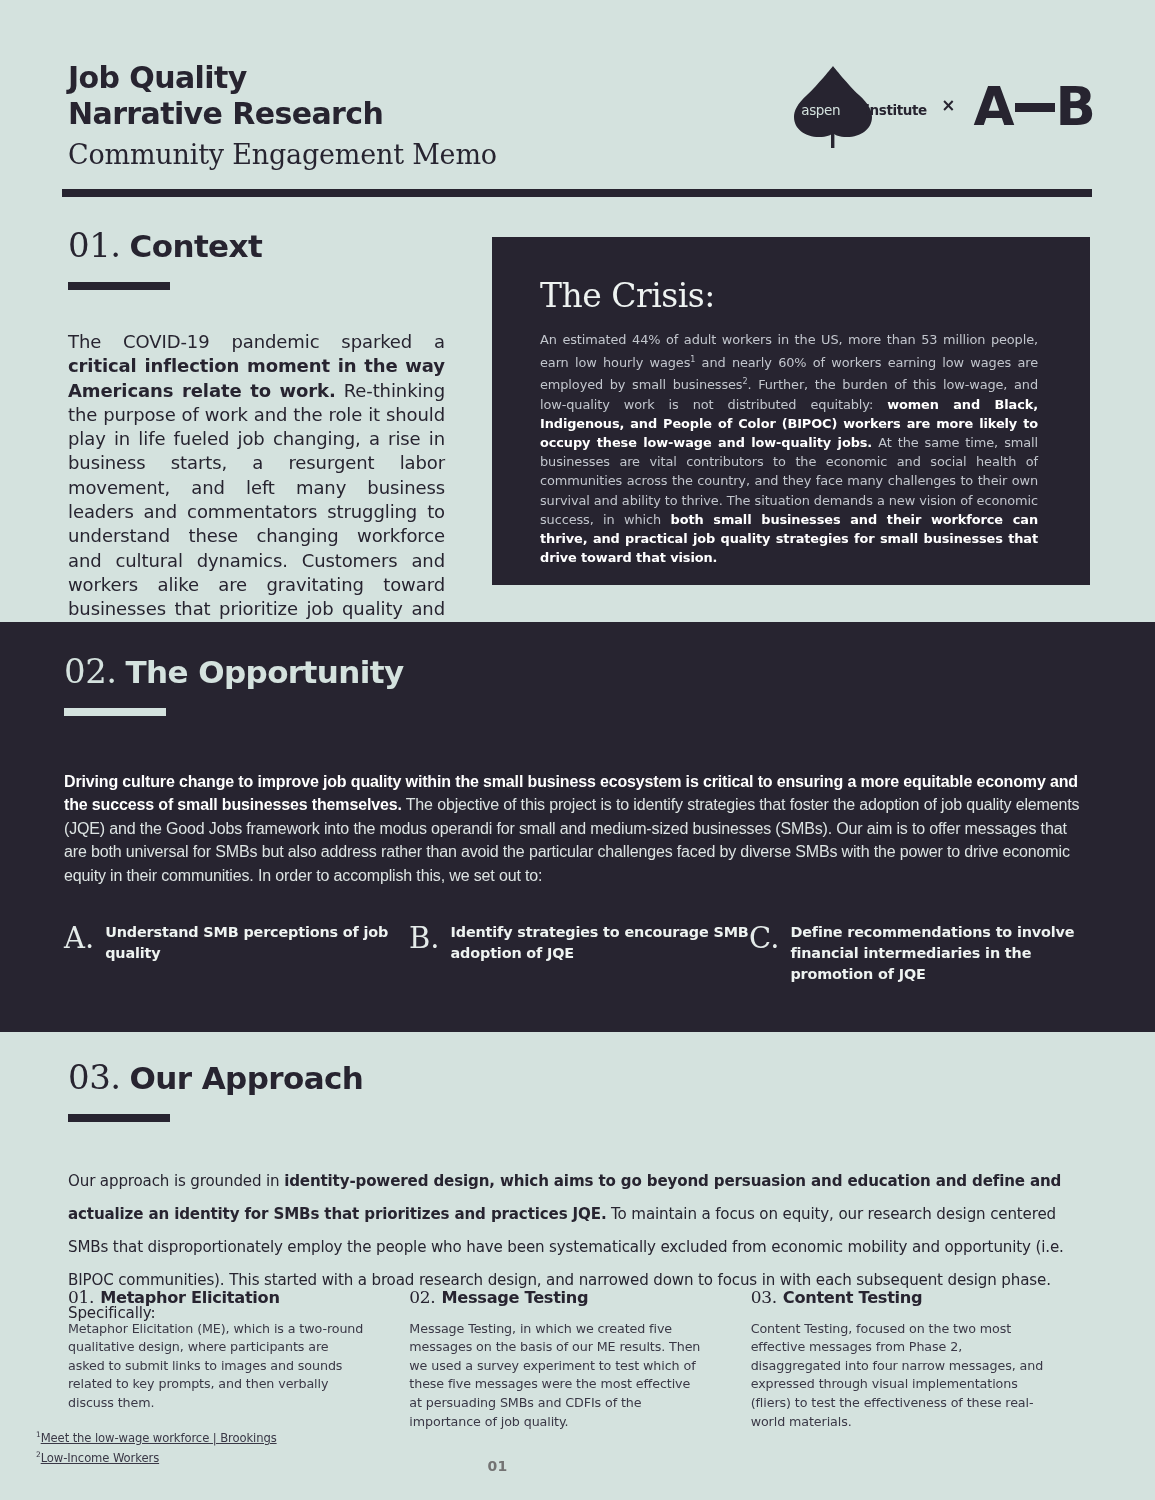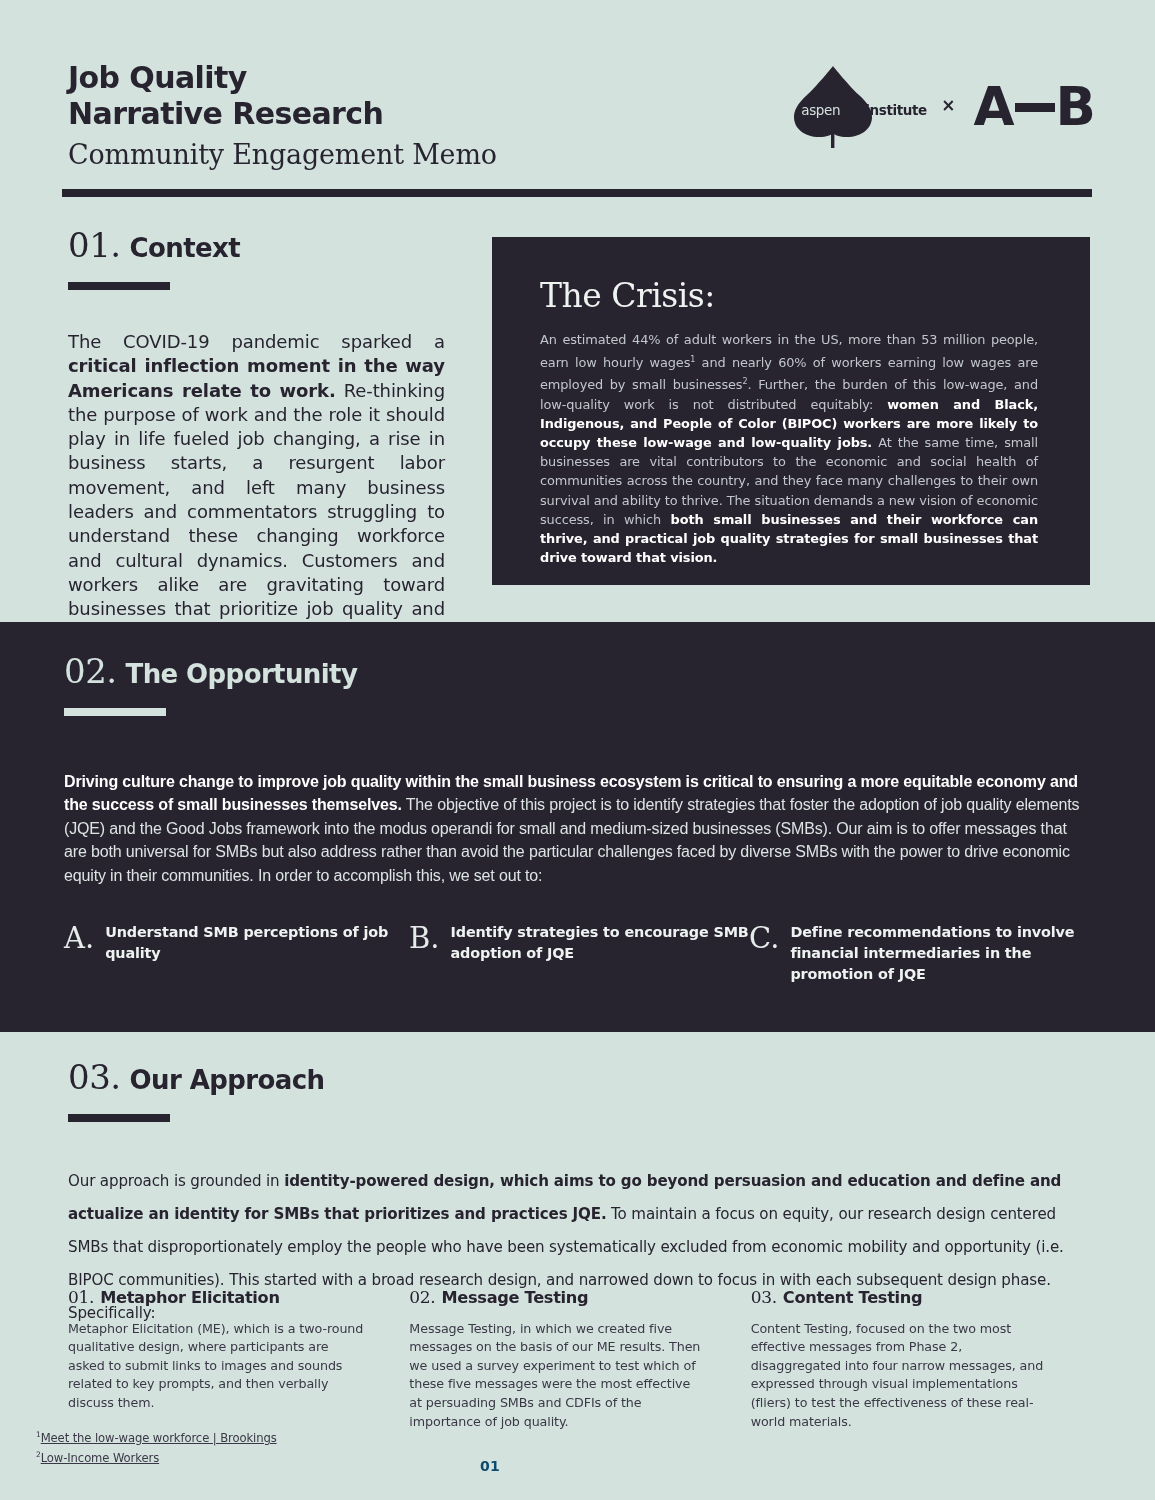--- a/index.html
+++ b/index.html
@@ -13,20 +13,21 @@
     font-family: "Liberation Sans", sans-serif;
     color: #272430;
     overflow: hidden;
     position: relative;
   }
   .page {
     position: relative;
     width: 980px;
     height: 1500px;
     background: #d4e2de;
+    padding-left: 15px;
   }
 
   
   .header {
     position: absolute;
     left: 0; top: 0;
     width: 1155px;
     height: 200px;
   }
   .title-block {
@@ -130,21 +131,21 @@
     line-height: 1;
   }
   .sec-num {
     font-family: "DejaVu Serif", serif;
     font-size: 34px;
     font-weight: normal;
     letter-spacing: -0.5px;
   }
   .sec-title {
     font-family: "DejaVu Sans", sans-serif;
-    font-size: 26px;
+    font-size: 31px;
     font-weight: bold;
     letter-spacing: -0.6px;
     margin-left: 9px;
   }
   .sec-bar {
     width: 102px;
     height: 8px;
     margin-top: 20px;
   }
 
@@ -349,21 +350,21 @@
   .footnote sup { font-size: 7.5px; }
   .footnote u { text-decoration: underline; }
   .page-num {
     position: absolute;
     left: 0; right: 0;
     bottom: 26px;
     text-align: center;
     font-family: "DejaVu Sans", sans-serif;
     font-size: 14px;
     font-weight: bold;
-    color: #0c4a6e;
+    color: #737373;
     letter-spacing: 0.3px;
   }
 </style>
 </head>
 <body>
 
 <div class="page">
 
   <div class="header">
     <div class="title-block">

